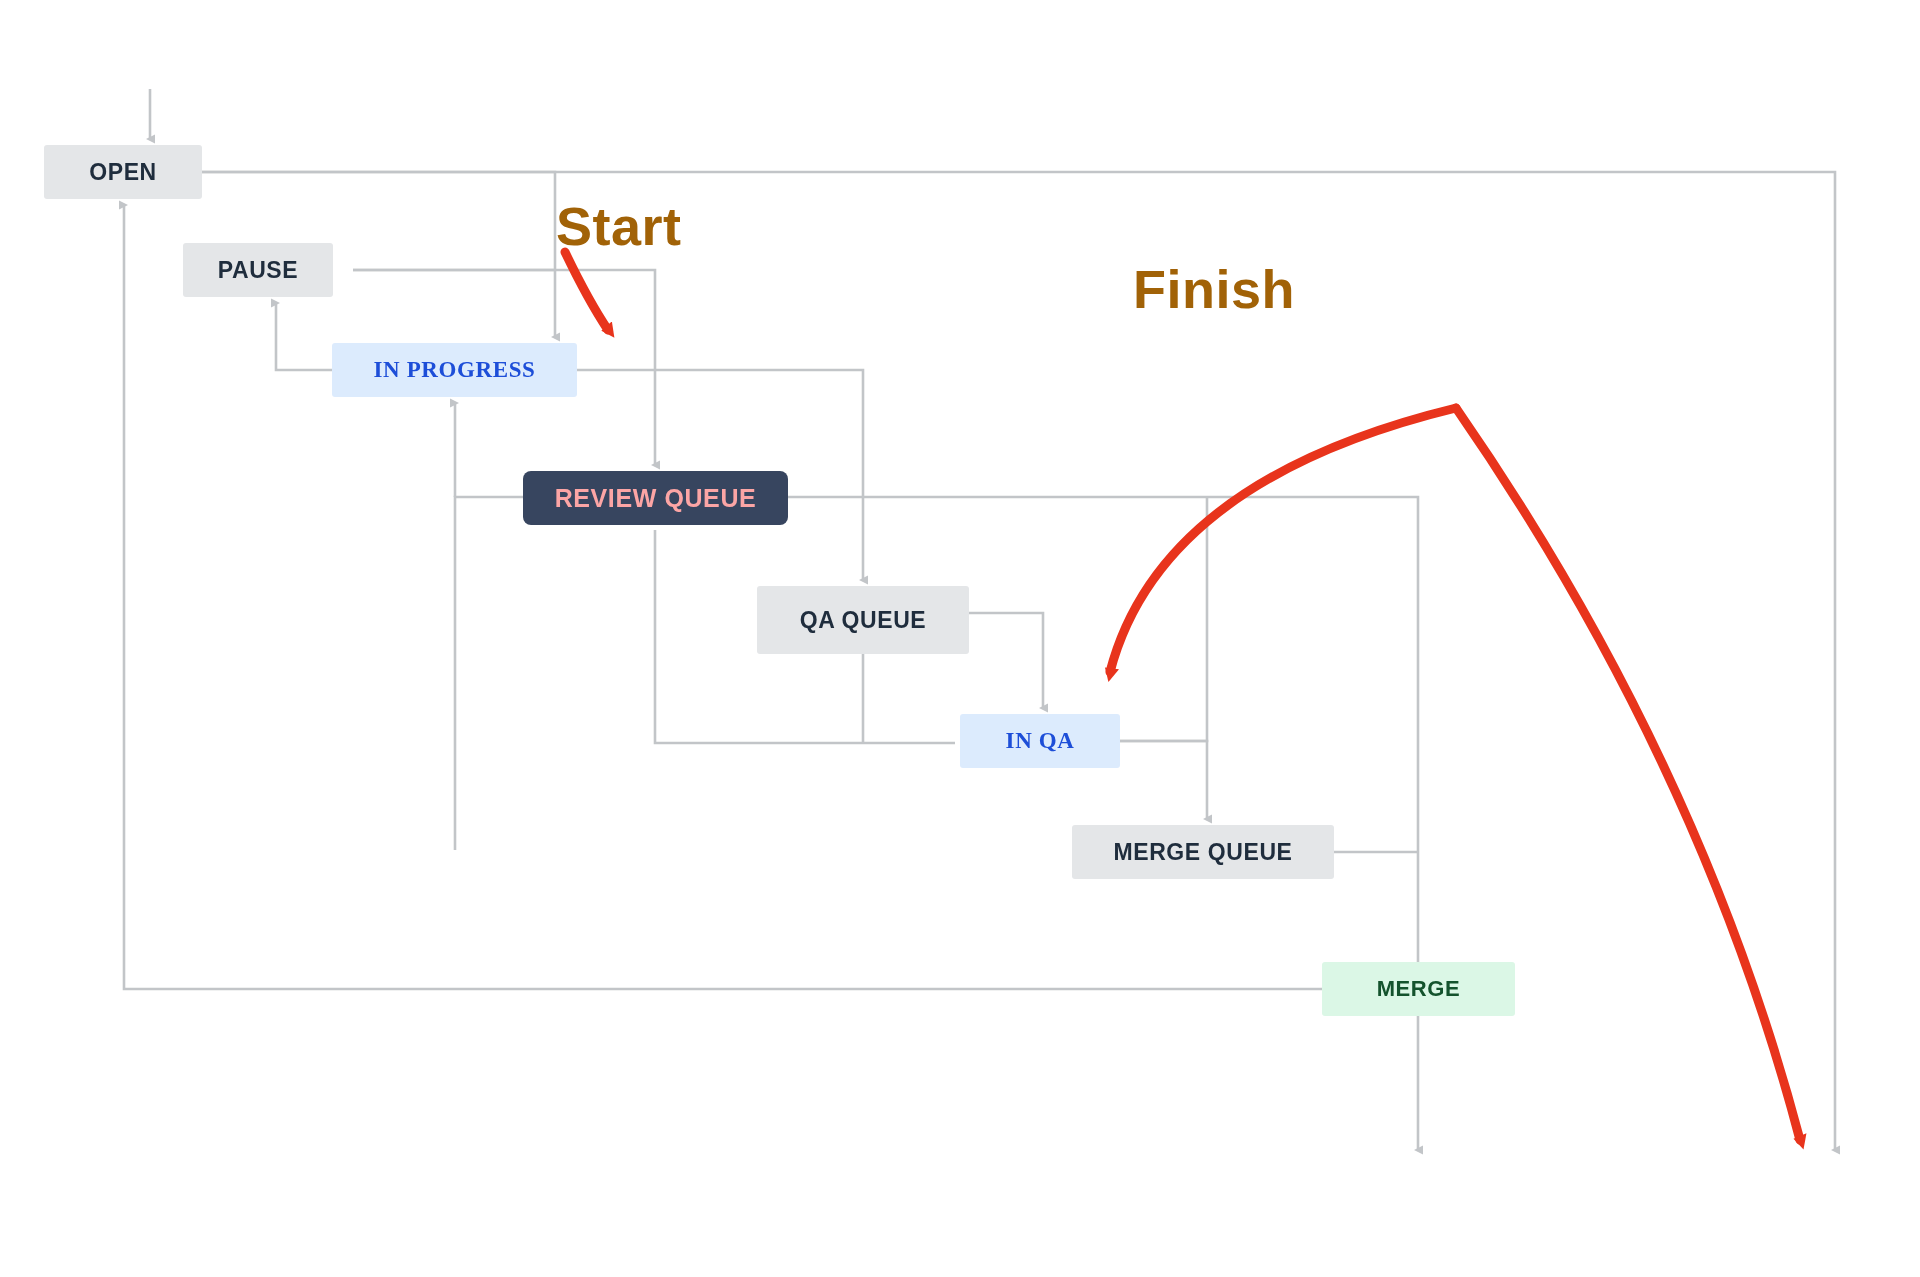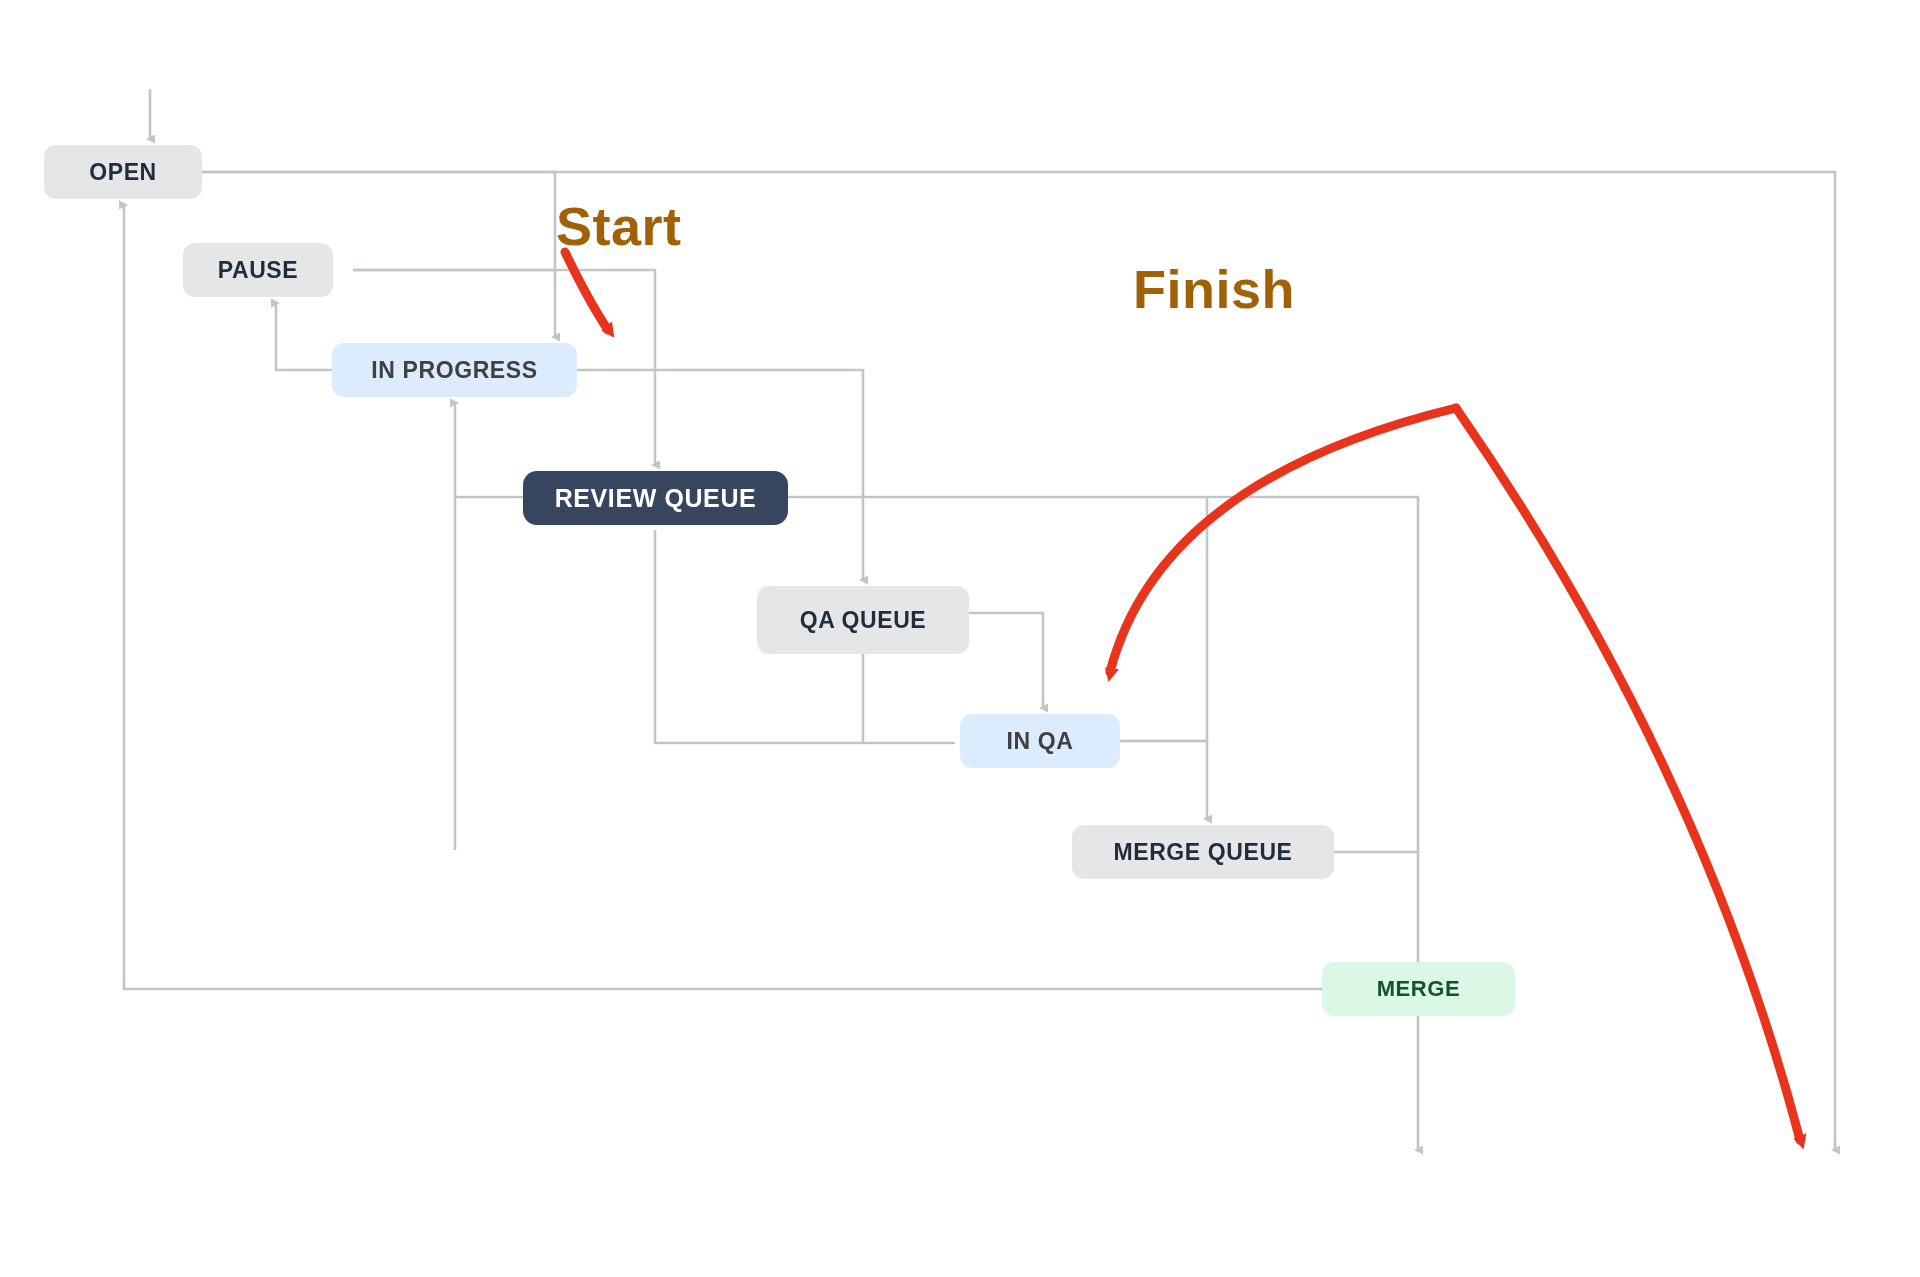--- a/index.html
+++ b/index.html
@@ -19,41 +19,42 @@
     position: absolute;
     left: 0; top: 0;
     width: 1920px;
     height: 1277px;
   }
   .node {
     position: absolute;
     display: flex;
     align-items: center;
     justify-content: center;
-    border-radius: 12px;
+    border-radius: 3px;
     font-weight: bold;
     letter-spacing: 0.6px;
     white-space: nowrap;
     box-sizing: border-box;
   }
   .node-grey {
     background: #e4e6e8;
     color: #1f2d3d;
     font-size: 23px;
   }
   .node-blue {
     background: #dcebfd;
-    color: #404040;
+    color: #1d4ed8;
     font-size: 23px;
+    font-family: Liberation Serif, serif;
   }
   .node-dark {
     background: #37455f;
-    color: #ffffff;
+    color: #fca5a5;
     font-size: 25px;
-    border-radius: 14px;
+    border-radius: 8px;
   }
   .node-green {
     background: #dbf7e6;
     color: #14532d;
     font-size: 22px;
   }
   .annotation {
     position: absolute;
     color: #a16207;
     font-weight: bold;

